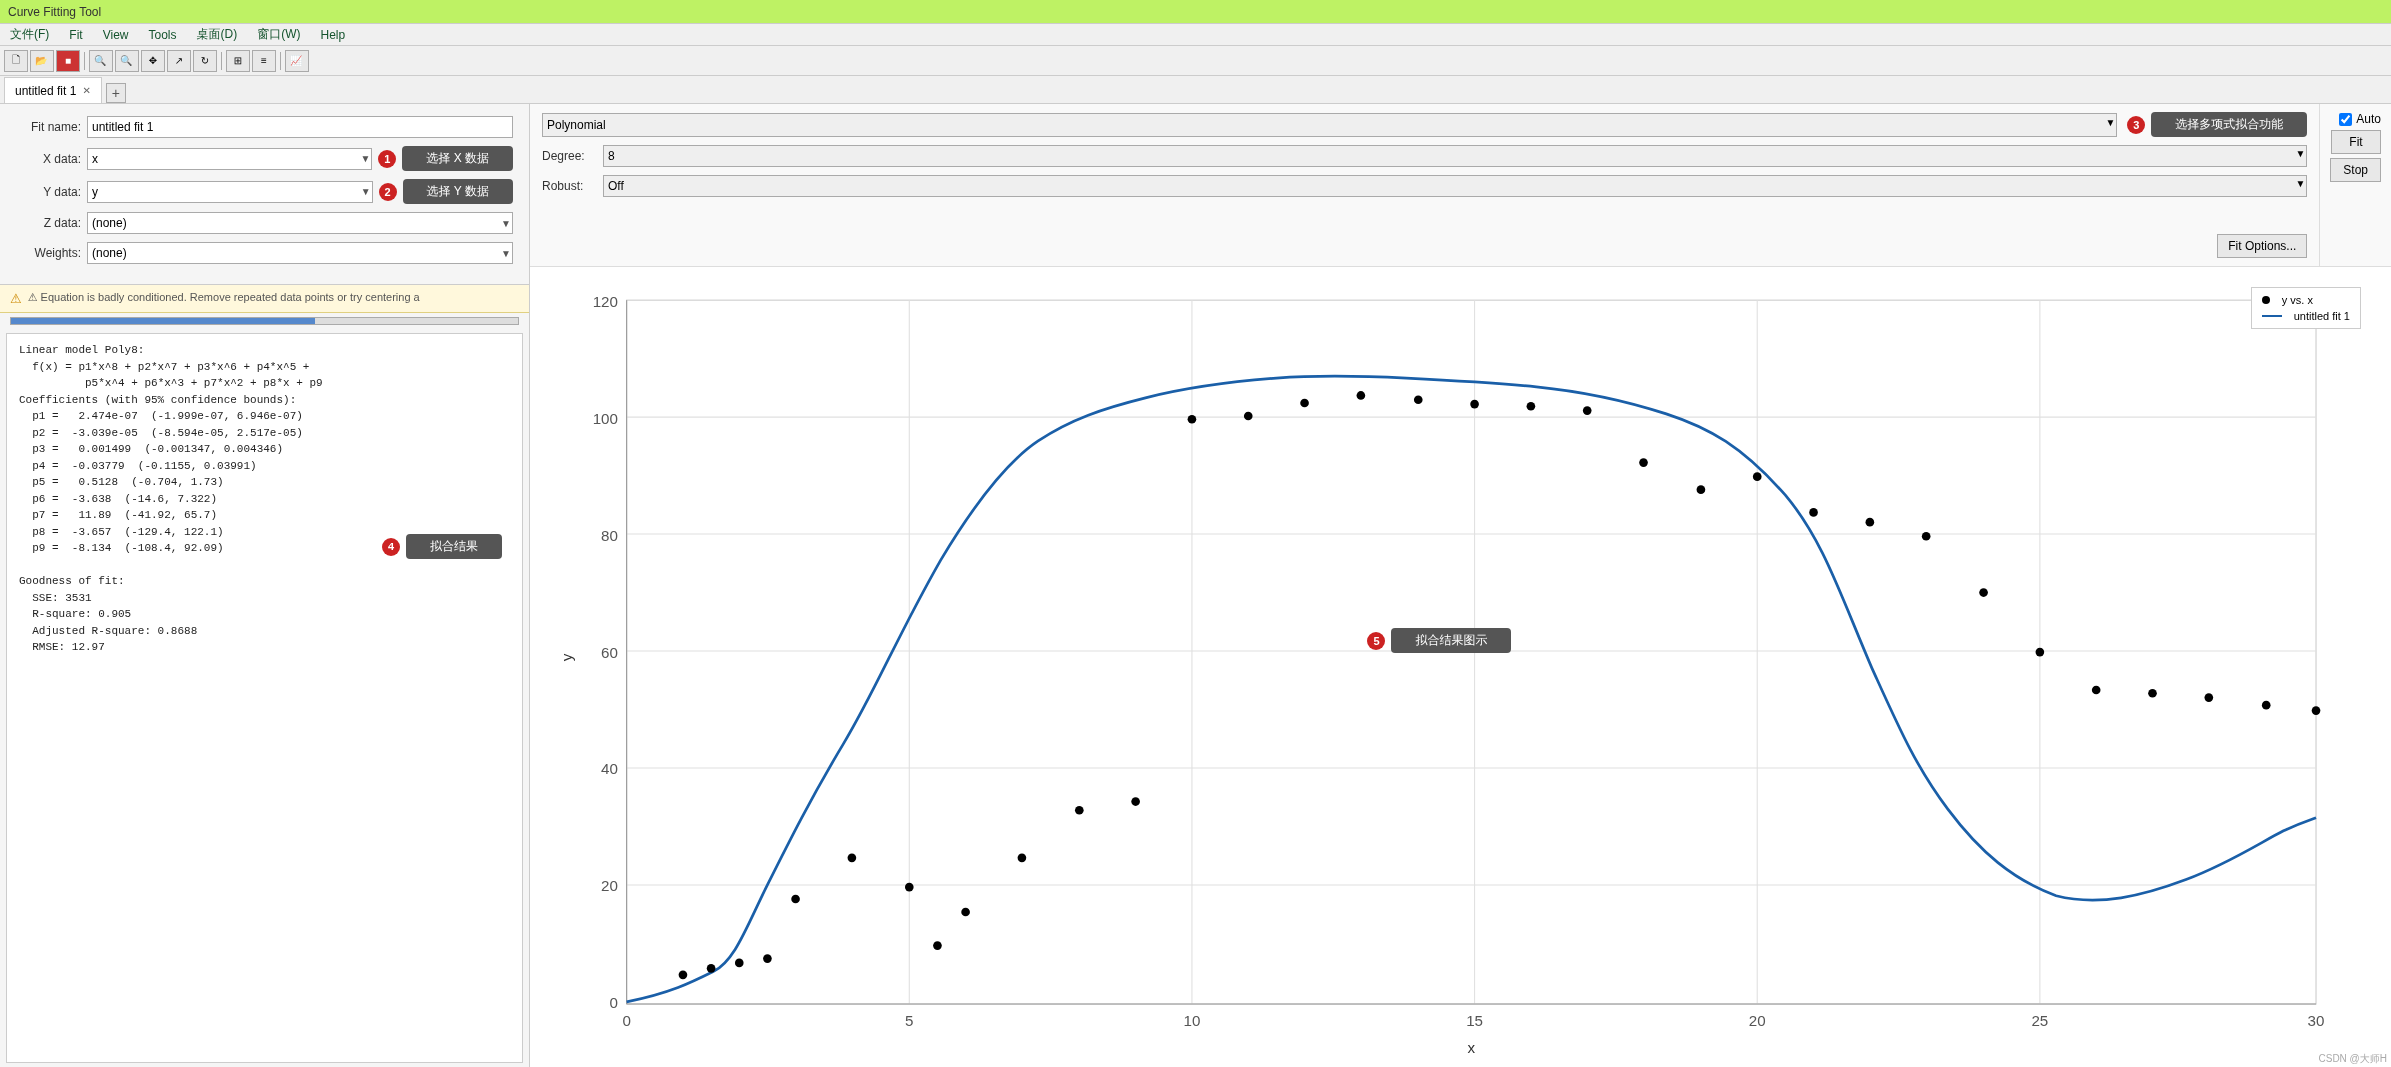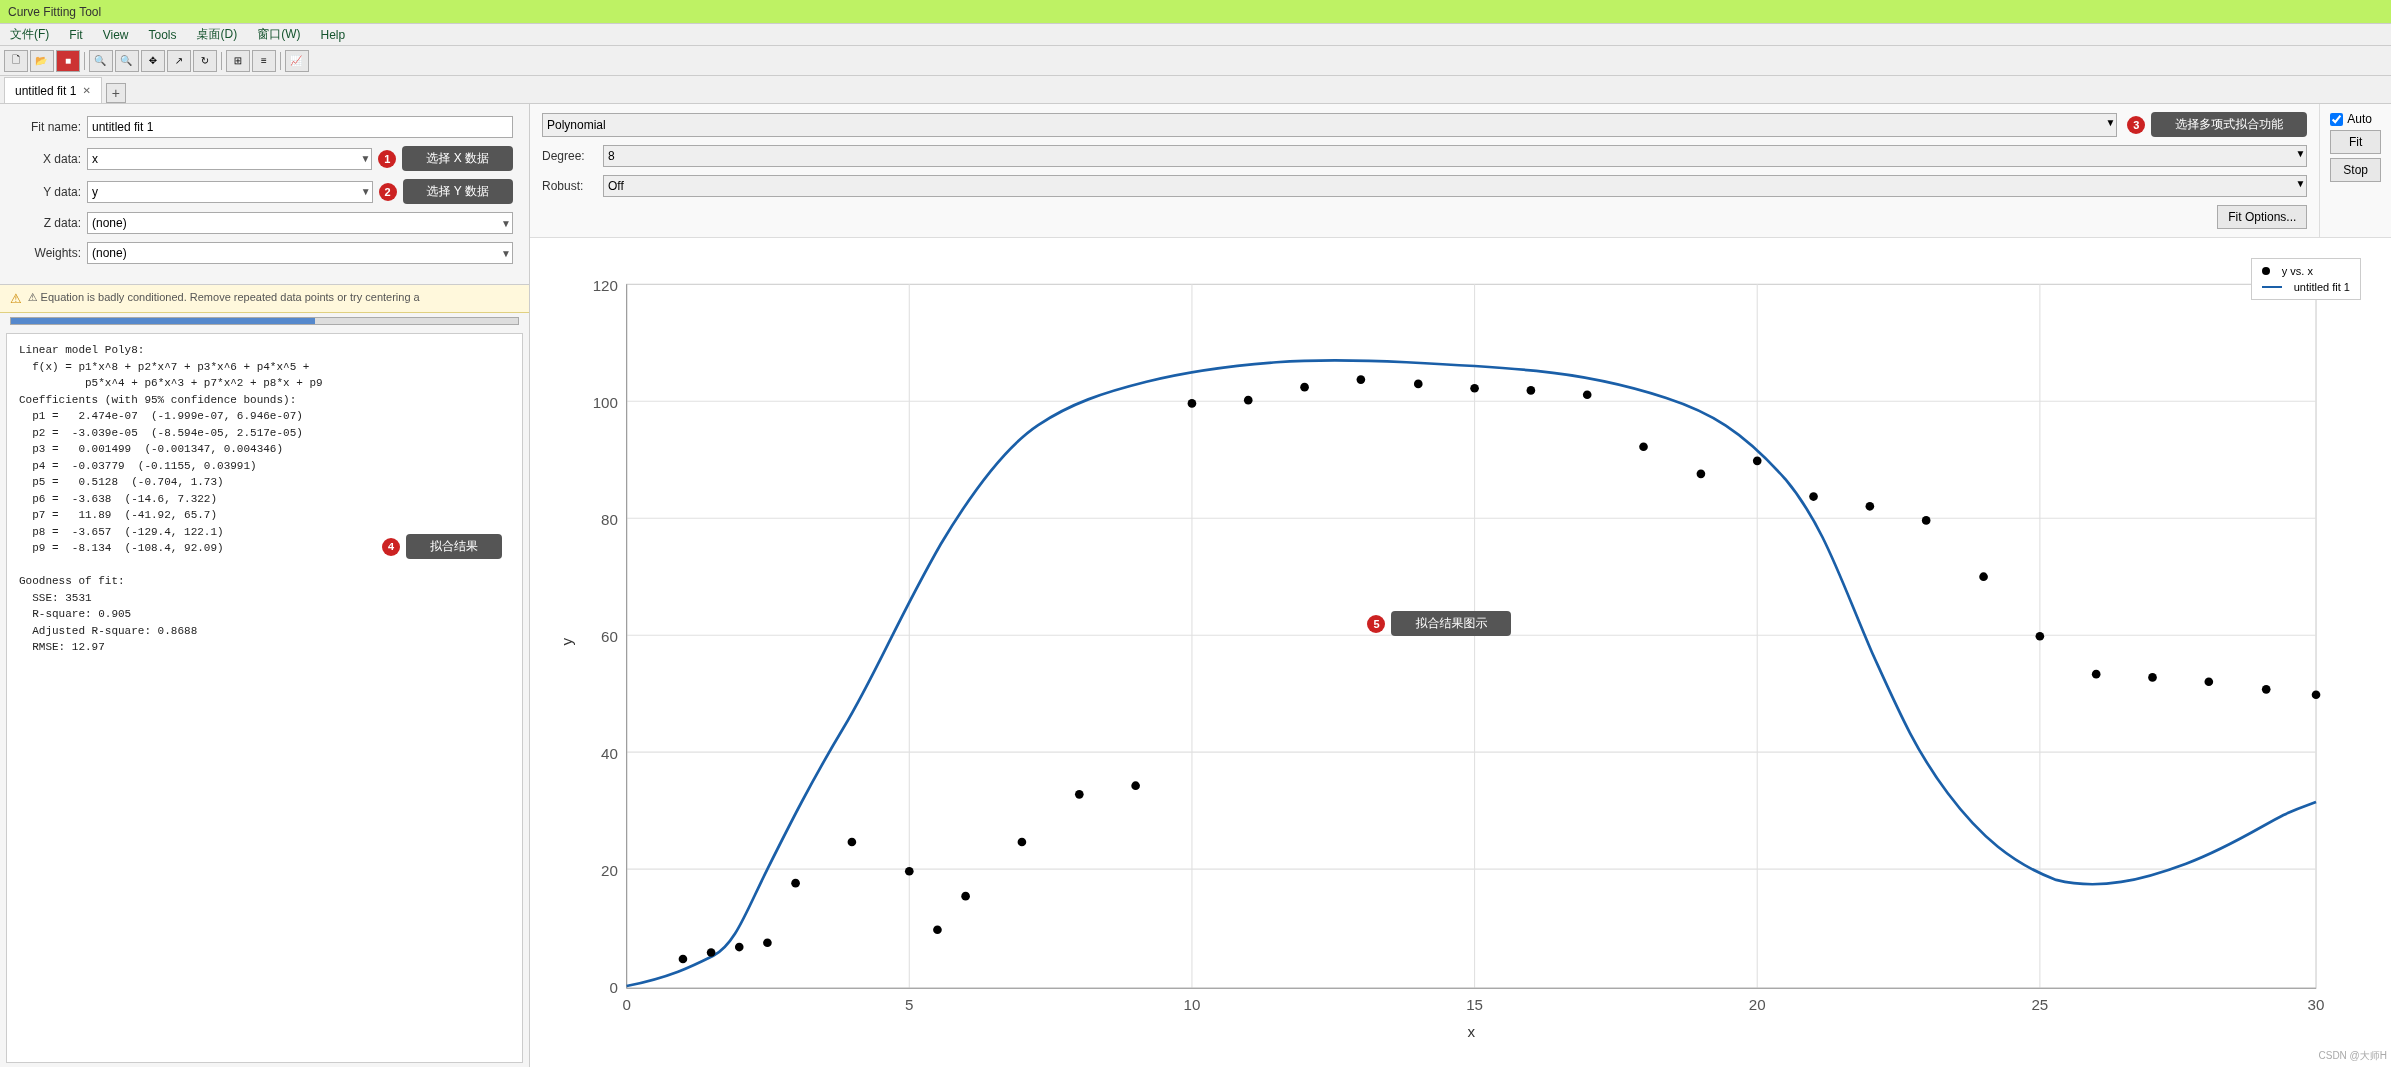--- a/index.html
+++ b/index.html
@@ -486,26 +486,26 @@
           <span style="font-size:12px; color:#333; width:55px;">Robust:</span>
           <div style="position:relative; flex:1; display:flex;">
             <select style="flex:1; height:22px; border:1px solid #aaa; font-size:12px; padding:0 4px; appearance:none;">
               <option>Off</option>
             </select>
             <span style="position:absolute; right:2px; top:3px; font-size:10px; pointer-events:none;">▼</span>
           </div>
         </div>
 
 
-        <div style="display:flex; justify-content:flex-end;">
+        <div style="display:flex; justify-content:flex-end;margin-top:29px;">
           <button class="fit-options-btn">Fit Options...</button>
         </div>
       </div>
 
-      <div style="display:flex; flex-direction:column; padding:8px 10px; gap:4px; border-left:1px solid #ddd;">
+      <div style="display:flex; flex-direction:column; align-items:flex-end; padding:8px 10px; gap:4px; border-left:1px solid #ddd;">
         <div style="display:flex; align-items:center; gap:4px;">
           <input type="checkbox" checked="" style="">
           <span style="font-size:12px;">Auto</span>
         </div>
         <button class="action-btn">Fit</button>
         <button class="stop-btn">Stop</button>
       </div>
     </div>
 
     <div class="chart-area">

